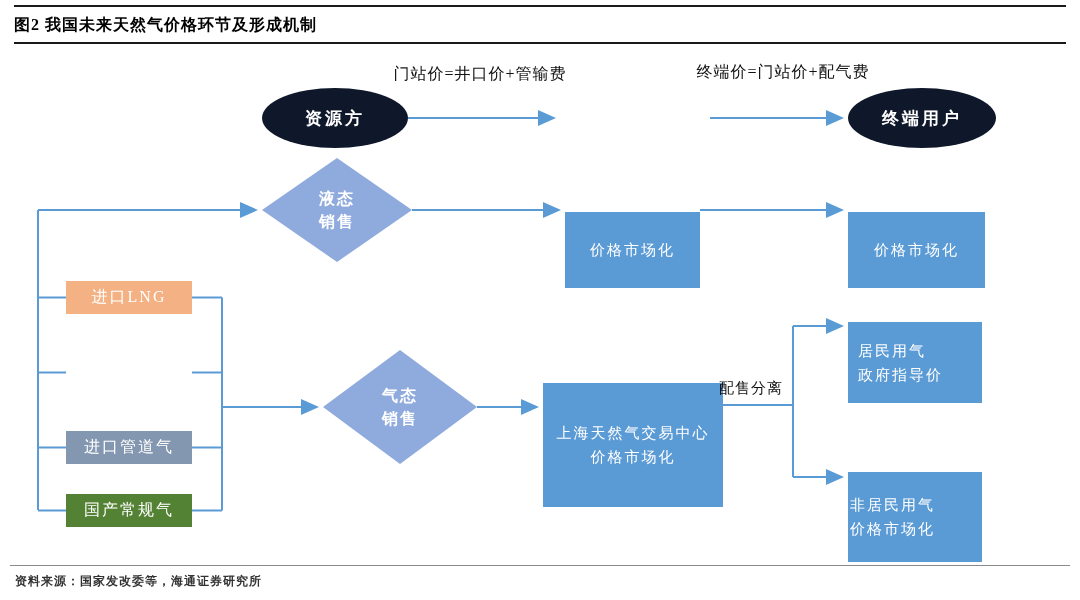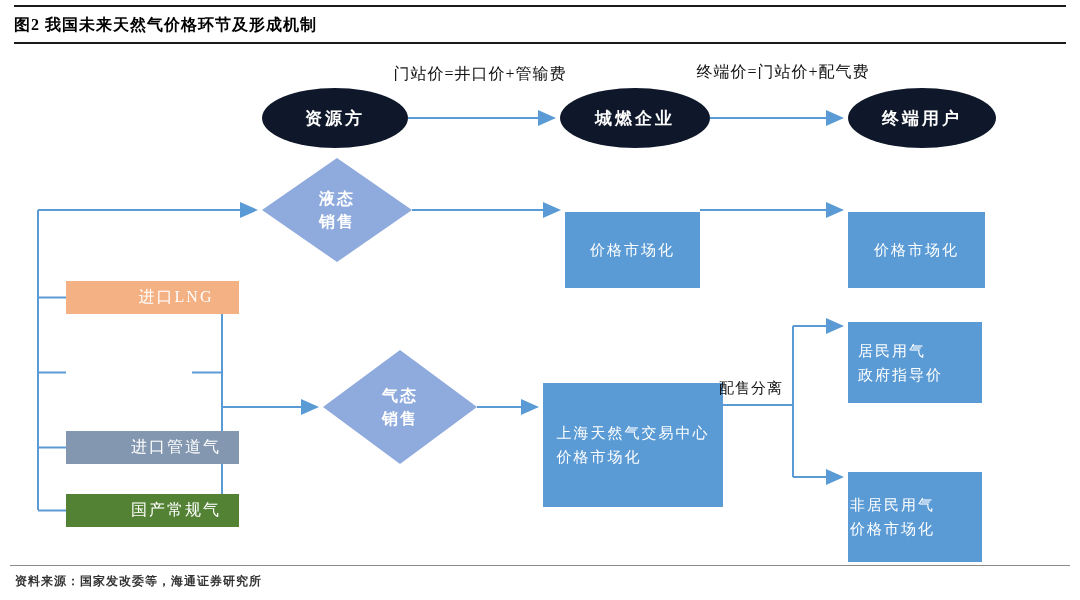--- a/index.html
+++ b/index.html
@@ -45,27 +45,27 @@
              line-height:23px; font-family:"Liberation Serif", serif; }
   #dia-liquid { left:262px; top:158px; width:150px; height:104px; }
   #dia-gas    { left:323px; top:350px; width:154px; height:114px; }
 
   
   .bluebox { background:#5B9BD5; color:#fff; display:flex; align-items:center;
              justify-content:center; font-size:15px; letter-spacing:2px;
              box-sizing:border-box; font-family:"Liberation Serif", serif;margin-top:40px; }
   #box-liquid-mid { left:565px; top:172px; width:135px; height:76px; }
   #box-liquid-end { left:848px; top:172px; width:137px; height:76px; }
-  #box-hub        { left:543px; top:343px; width:180px; height:124px; text-align:left; line-height:24px; }
+  #box-hub        { left:543px; top:343px; width:180px; height:124px; text-align:center; line-height:24px; }
   #box-resident    { left:848px; top:282px; width:134px; height:81px; justify-content:flex-start; padding-left:10px; line-height:24px; text-align:left; }
   #box-nonresident { left:848px; top:432px; width:134px; height:90px; justify-content:flex-start; padding-left:2px; line-height:24px; text-align:left; }
 
   
   .srcbox { color:#fff; display:flex; align-items:center; justify-content:center;
-            font-size:16px; letter-spacing:2px; font-family:"Liberation Serif", serif;padding-left:47px; }
+            font-size:16px; letter-spacing:2px; font-family:"Liberation Serif", serif; }
   #src-lng   { left:66px; top:281px; width:126px; height:33px; background:#F4B183; }
   #src-uncon { left:66px; top:356px; width:126px; height:33px; background:#FFD966; }
   #src-pipe  { left:66px; top:431px; width:126px; height:33px; background:#8497B0; }
   #src-conv  { left:66px; top:494px; width:126px; height:33px; background:#548235; }
 
   #split-label { left:719px; top:379px; width:90px; font-size:15px; color:#111;
                  letter-spacing:1px; font-family:"Liberation Serif", serif; }
 
   
   .footer-rule { left:10px; top:565px; width:1060px; height:1px; background:#8a8a8a; }
@@ -113,21 +113,20 @@
 
       <path d="M477,407 H535" marker-end="url(#arr)"></path>
       <path d="M723,405 H793"></path>
       <path d="M793,326 V477"></path>
       <path d="M793,326 H840" marker-end="url(#arr)"></path>
       <path d="M793,477 H840" marker-end="url(#arr)"></path>
     </g>
   </svg>
 
   <div class="abs el" id="el-source">资源方</div>
-  <div class="abs el" id="el-citygas">城燃企业</div>
   <div class="abs el" id="el-enduser">终端用户</div>
 
   <div class="abs formula" id="formula-citygate">门站价=井口价+管输费</div>
   <div class="abs formula" id="formula-terminal">终端价=门站价+配气费</div>
 
   <div class="abs diamond preline" id="dia-liquid">液态
 销售</div>
   <div class="abs diamond preline" id="dia-gas">气态
 销售</div>
 

